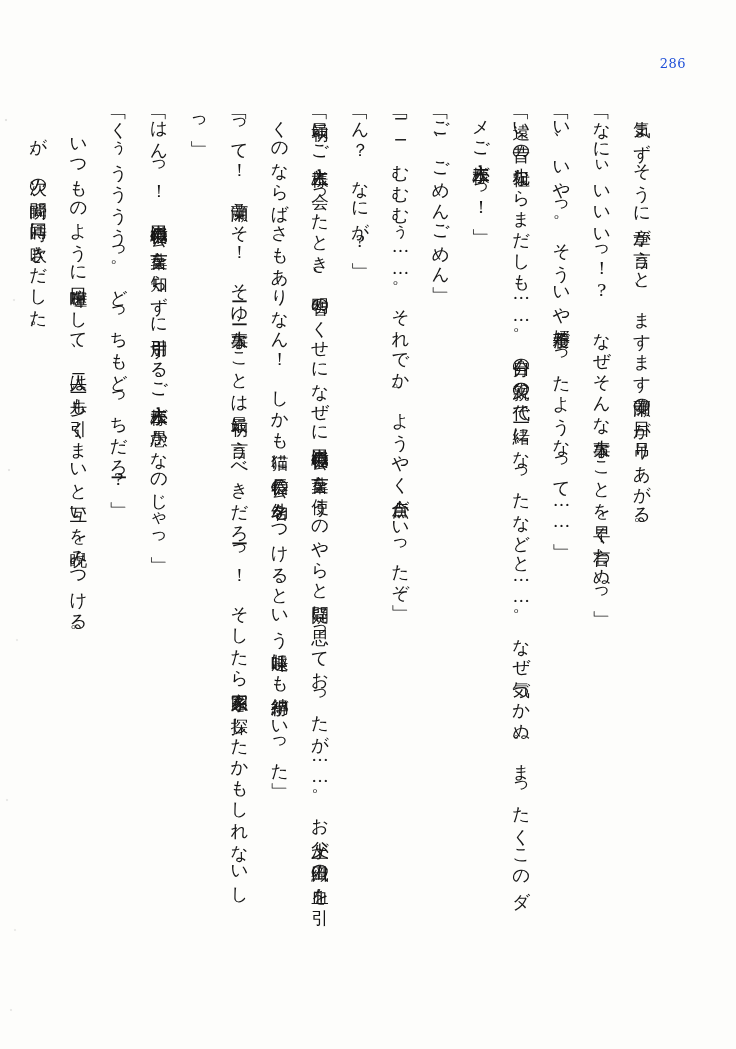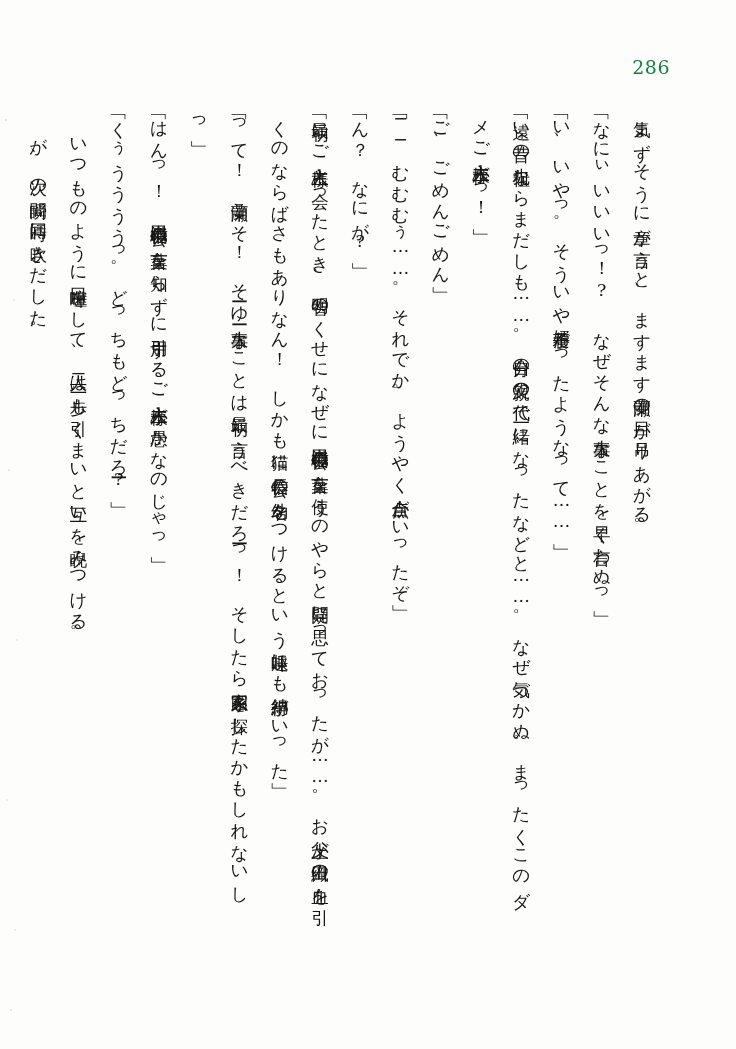--- a/index.html
+++ b/index.html
@@ -30,23 +30,23 @@
       radial-gradient(circle at 17px 640px, rgba(0,0,0,0.07) 0 1px, transparent 1.6px),
       radial-gradient(circle at 7px 800px, rgba(0,0,0,0.08) 0 1px, transparent 1.6px),
       radial-gradient(circle at 15px 930px, rgba(0,0,0,0.07) 0 1px, transparent 1.6px),
       radial-gradient(circle at 11px 1010px, rgba(0,0,0,0.08) 0 1px, transparent 1.6px);
     pointer-events: none;
   }
 
   .page-number {
     position: absolute;
     top: 56px;
-    right: 66px;
-    font-size: 19px;
-    color: #15803d;
+    right: 50px;
+    font-size: 13px;
+    color: #1d4ed8;
     letter-spacing: 0.5px;
   }
 
   
   .vtext {
     position: absolute;
     top: 108px;
     right: 74px;
     height: 800px;
     width: 560px;

